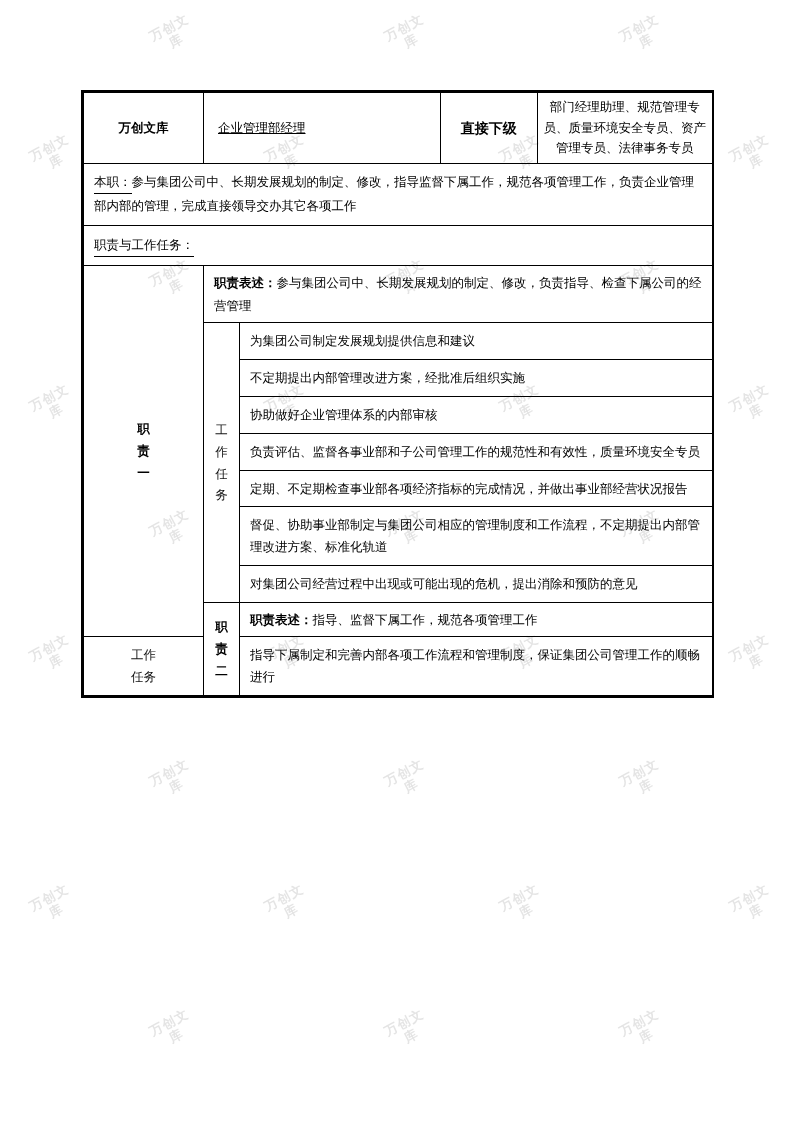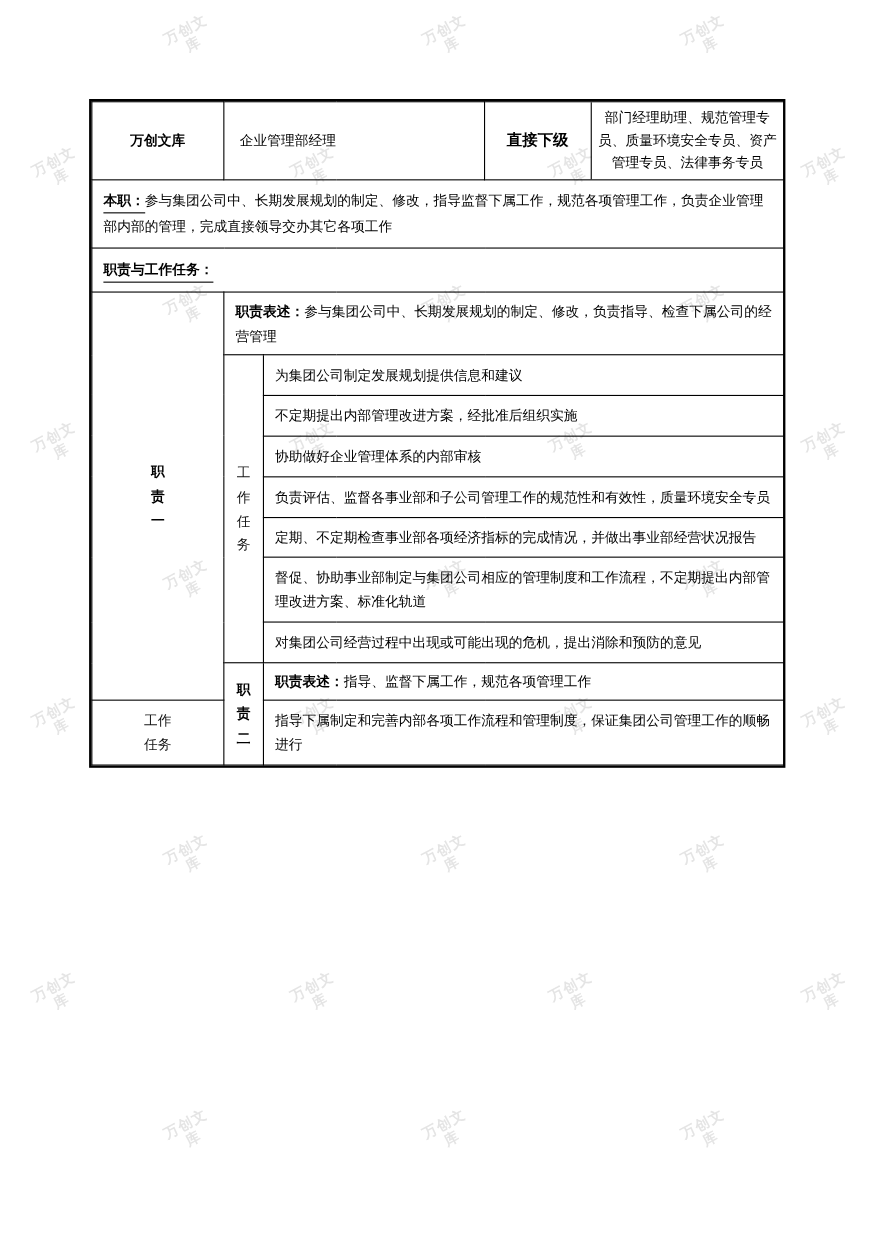--- a/index.html
+++ b/index.html
@@ -67,21 +67,21 @@
     line-height: 1.5;
     letter-spacing: 0;
   }
   .vert span { display: block; }
   .sect-title {
     font-weight: bold;
     font-size: 13.5px;
     padding: 6px 8px;
   }
   .underline-label {
-    font-weight: bold;
+    font-weight: normal;
     border-bottom: 1px solid #000;
     display: inline-block;
   }
   .mainrow td { padding-top: 5px; padding-bottom: 5px; }
   .txt {
     font-size: 12.5px;
     line-height: 1.85;
   }
   .bigline { line-height: 2.0; }
   .task-label {
@@ -134,21 +134,21 @@
         <col style="width:120px">
         <col style="width:36px">
         <col style="width:66px">
         <col style="width:135px">
         <col style="width:272px">
       </colgroup>
 
       <tbody>
           <tr>
         <td class="b ctr">万创文库</td>
-        <td colspan="3" class="ctr" style="text-align:left; padding-left:14px;">企业管理部经理</td>
+        <td colspan="3" class="ctr" style="text-align:left; padding-left:14px;text-decoration:underline;">企业管理部经理</td>
         <td style="padding:0;">
           <table class="t" style="border:none;">
             <colgroup>
                   <col style="width:96px">
                   <col style="width:auto">
                 </colgroup>
             <tbody>
                   <tr>
               <td class="b ctr" style="border-top:none;border-bottom:none;border-left:none;font-size:14px;">直接下级</td>
               <td style="border-top:none;border-bottom:none;border-right:none;line-height:1.65;text-align:center;">部门经理助理、规范管理专员、质量环境安全专员、资产管理专员、法律事务专员</td>

